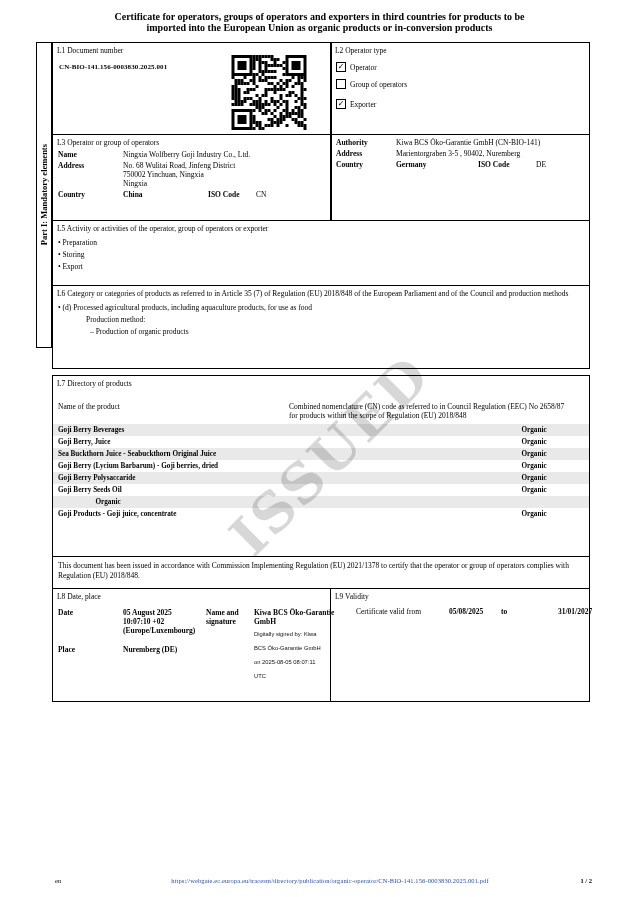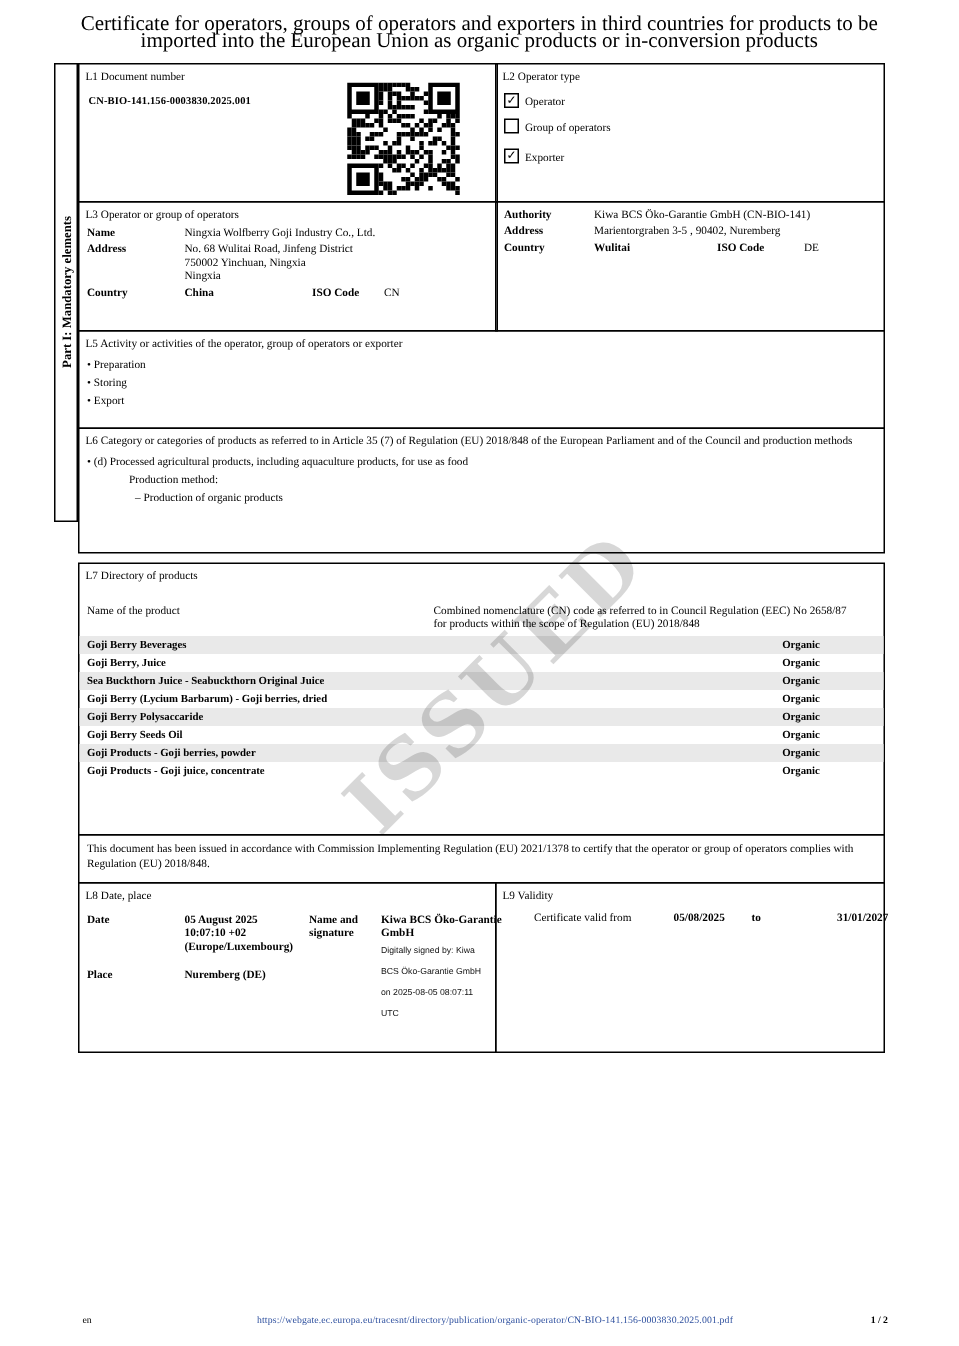--- a/index.html
+++ b/index.html
@@ -1,19 +1,19 @@
 <!DOCTYPE html>
 <html style="--link_blue: #2d4f9e; --row_shade: #e9e9e9;"><head>
 <meta charset="utf-8">
 <style>
   html,body{margin:0;padding:0;background:#ffffff;}
   .page{position:relative;width:639px;height:897px;background:#fff;color:#000;
         font-family:"Liberation Serif","DejaVu Serif",serif;overflow:hidden;}
   .title{position:absolute;top:11px;left:0;right:0;text-align:center;
-         font-weight:normal;font-size:14px;line-height:11px;}
+         font-weight:bold;font-size:10px;line-height:11px;}
   .part-strip{position:absolute;left:36px;top:42px;width:16px;height:306px;
          border:1.5px solid #000;box-sizing:border-box;display:flex;
          align-items:center;justify-content:center;background:#fff;}
   .part-strip span{writing-mode:vertical-rl;transform:rotate(180deg);
          font-weight:bold;font-size:8.5px;white-space:nowrap;}
   .box{position:absolute;border:1.5px solid #000;box-sizing:border-box;
        font-size:7.5px;line-height:9px;background:transparent;}
   .hdr{padding:3px 0 0 4px;}
   .box-l1{left:52px;top:42px;width:280px;height:93px;}
   .box-l2{left:330px;top:42px;width:260px;height:93px;}
@@ -391,21 +391,21 @@
     <div class="kv mt3">
       <span class="k k60">Authority</span>
       <span class="v">Kiwa BCS Öko-Garantie GmbH (CN-BIO-141)</span>
     </div>
     <div class="kv">
       <span class="k k60">Address</span>
       <span class="v">Marientorgraben 3-5 , 90402, Nuremberg</span>
     </div>
     <div class="kv">
       <span class="k k60">Country</span>
-      <span class="w82">Wulitai</span>
+      <span class="w82">Germany</span>
       <span class="w58l">ISO Code</span>
       <span class="v">DE</span>
     </div>
   </div>
 
   <div class="box box-l5">
     <div class="hdr">L5 Activity or activities of the operator, group of operators or exporter</div>
     <div class="bullet-row first"><span>•</span> <span>Preparation</span></div>
     <div class="bullet-row"><span>•</span> <span>Storing</span></div>
     <div class="bullet-row"><span>•</span> <span>Export</span></div>
@@ -443,21 +443,20 @@
         </div>
       <div class="prow shade">
           <span class="pname">Goji Berry Polysaccaride</span>
           <span class="pstat">Organic</span>
         </div>
       <div class="prow">
           <span class="pname">Goji Berry Seeds Oil</span>
           <span class="pstat">Organic</span>
         </div>
       <div class="prow shade">
-          <span class="pname">Goji Products - Goji berries, powder</span>
           <span class="pstat">Organic</span>
         </div>
       <div class="prow">
           <span class="pname">Goji Products - Goji juice, concentrate</span>
           <span class="pstat">Organic</span>
         </div>
     </div>
   </div>
 
   <div class="box box-stmt">

